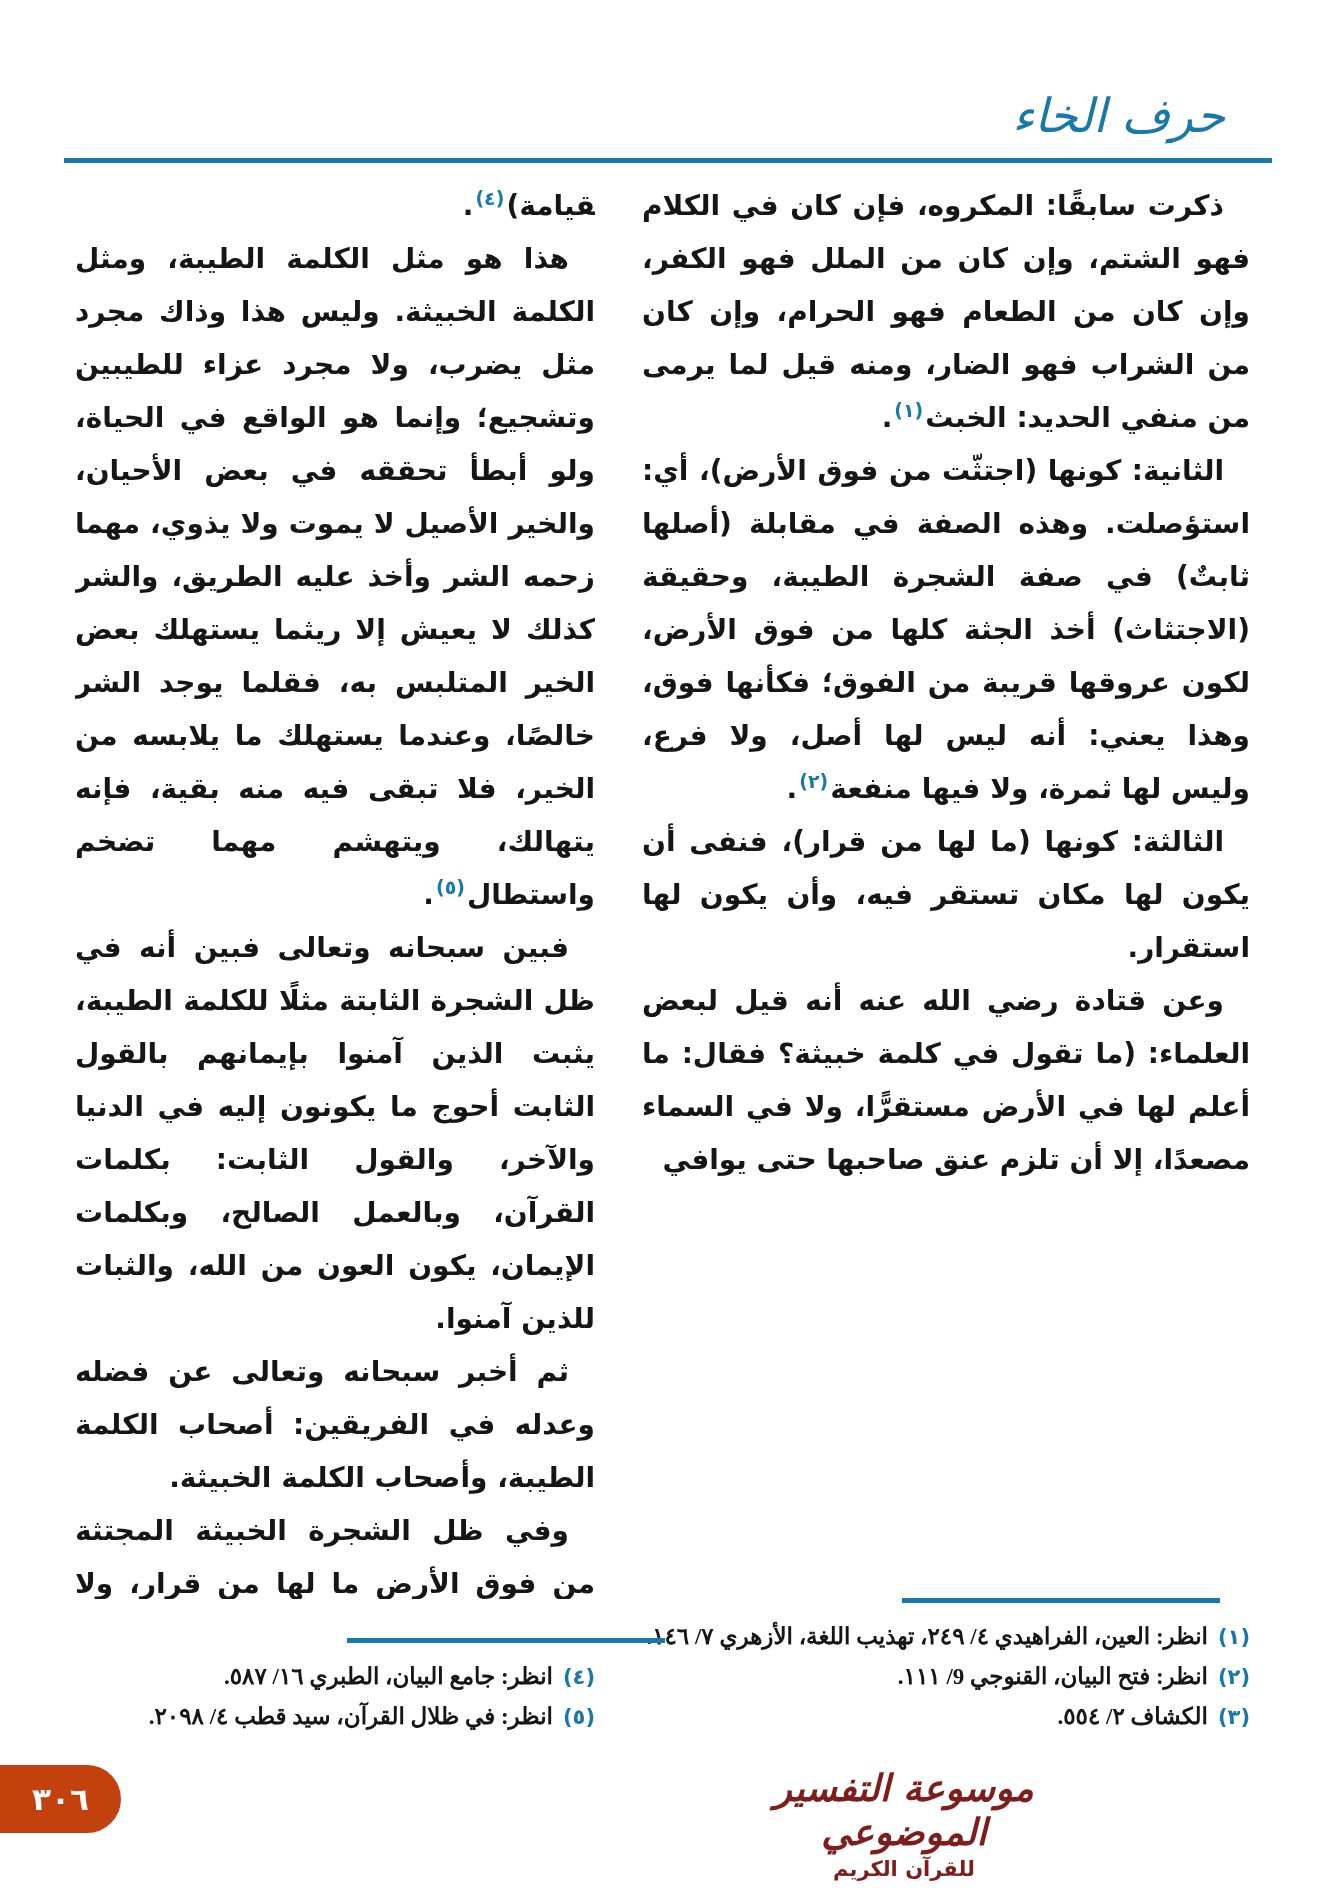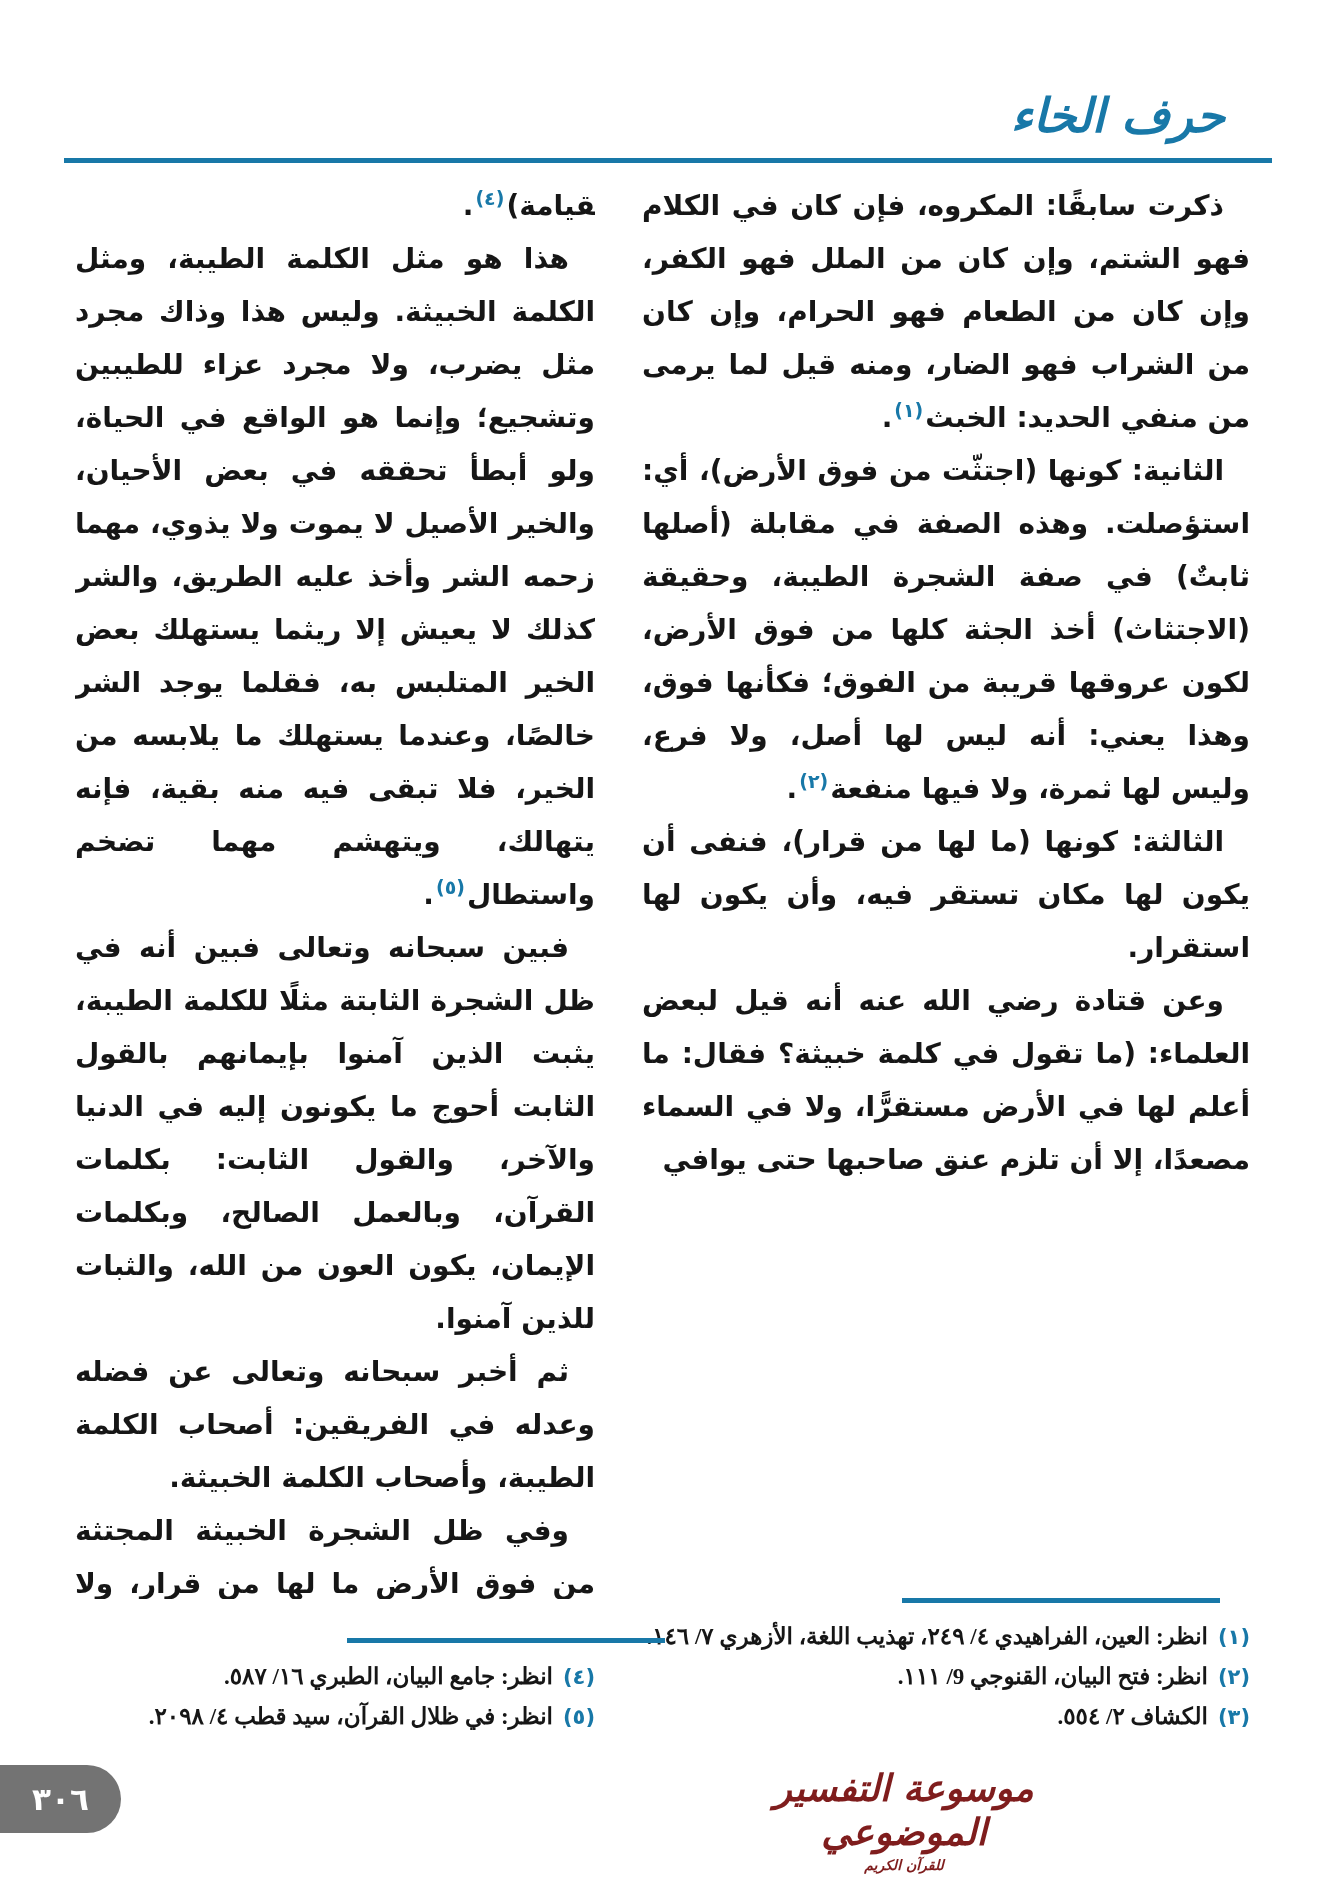--- a/index.html
+++ b/index.html
@@ -12,21 +12,21 @@
     color:#161616;
     direction:rtl;
     overflow:hidden;
   }
   
   .page-header{padding-top:88px;}
   .chapter-title{
     text-align:right;
     padding-right:114px;
     font-size:47px;
-    font-weight:700;
+    font-weight:400;
     color:#1878a8;
     line-height:1.2;
     letter-spacing:-1px;
     font-style:italic;
   }
   .header-rule{
     margin:14px 67px 0 64px;
     height:5px;
     background:#1878a8;
   }
@@ -93,28 +93,28 @@
   .publisher-logo{
     position:absolute;
     top:12px;
     right:225px;
     width:420px;
     text-align:center;
     color:#7f1d1d;
     font-weight:700;
   }
   .publisher-logo .logo-main{font-size:37px;line-height:1.2;font-style:italic;letter-spacing:-1px;}
-  .publisher-logo .logo-sub{font-size:14px;line-height:1.3;font-style:italic;}
+  .publisher-logo .logo-sub{font-size:21px;line-height:1.3;}
   .page-badge{
     position:absolute;
     top:10px;
     left:0;
     width:121px;
     height:68px;
-    background:#737373;
+    background:#c2410c;
     border-radius:0 34px 34px 0; 
     color:#ffffff;
     font-size:31px;
     font-weight:700;
     line-height:68px;
     text-align:center;
   }
 </style>
 </head>
 <body>

